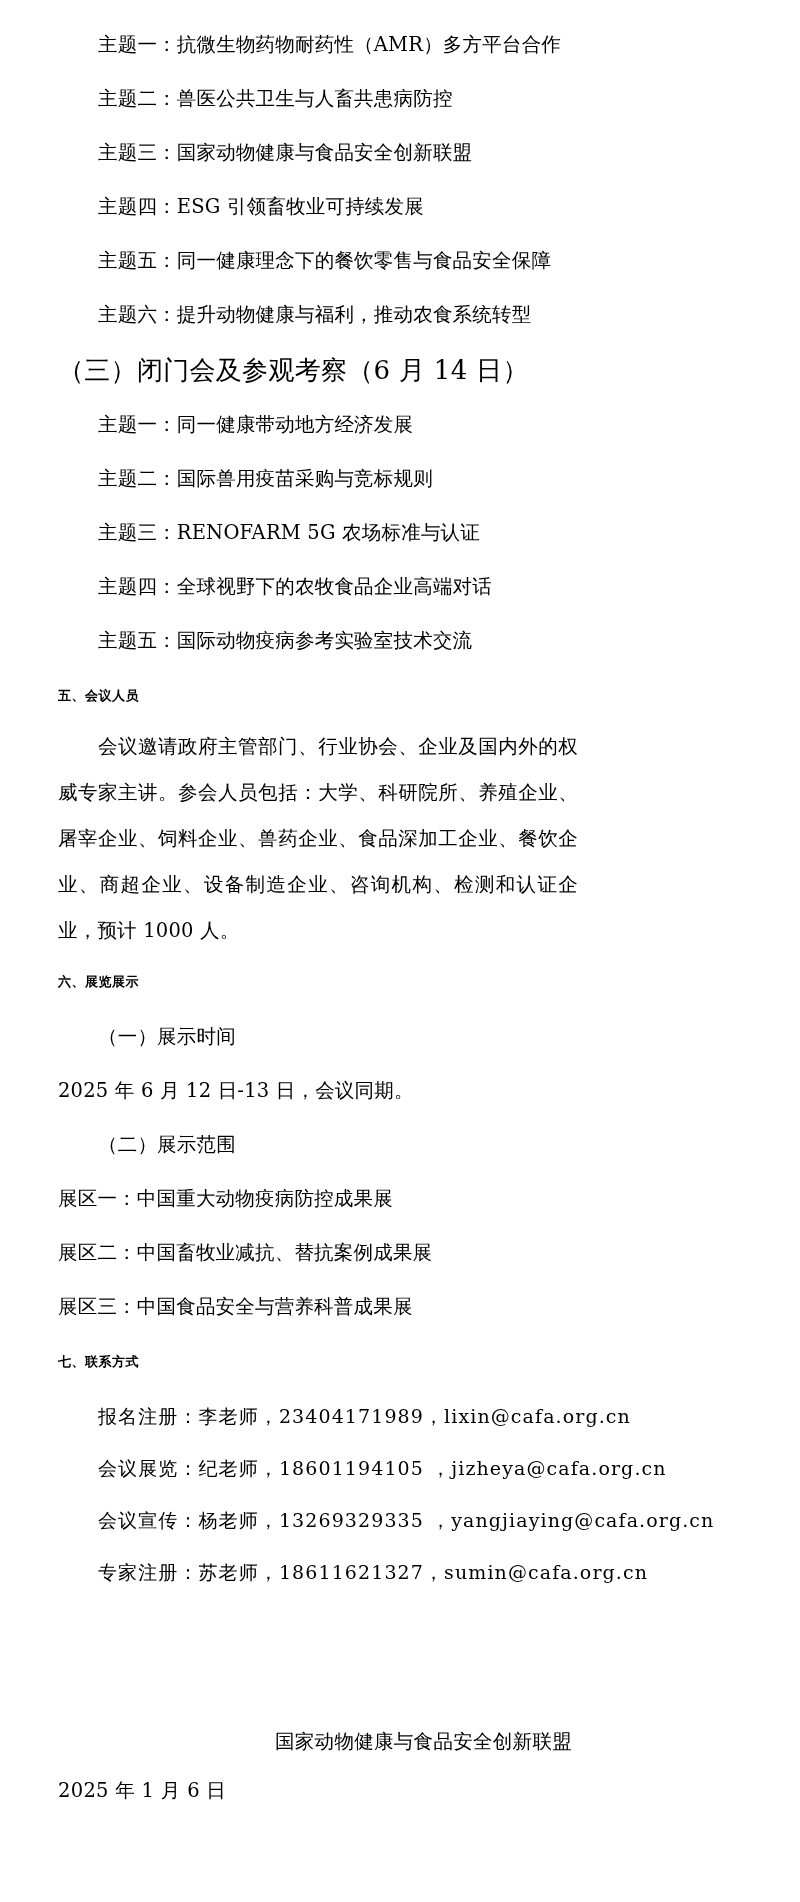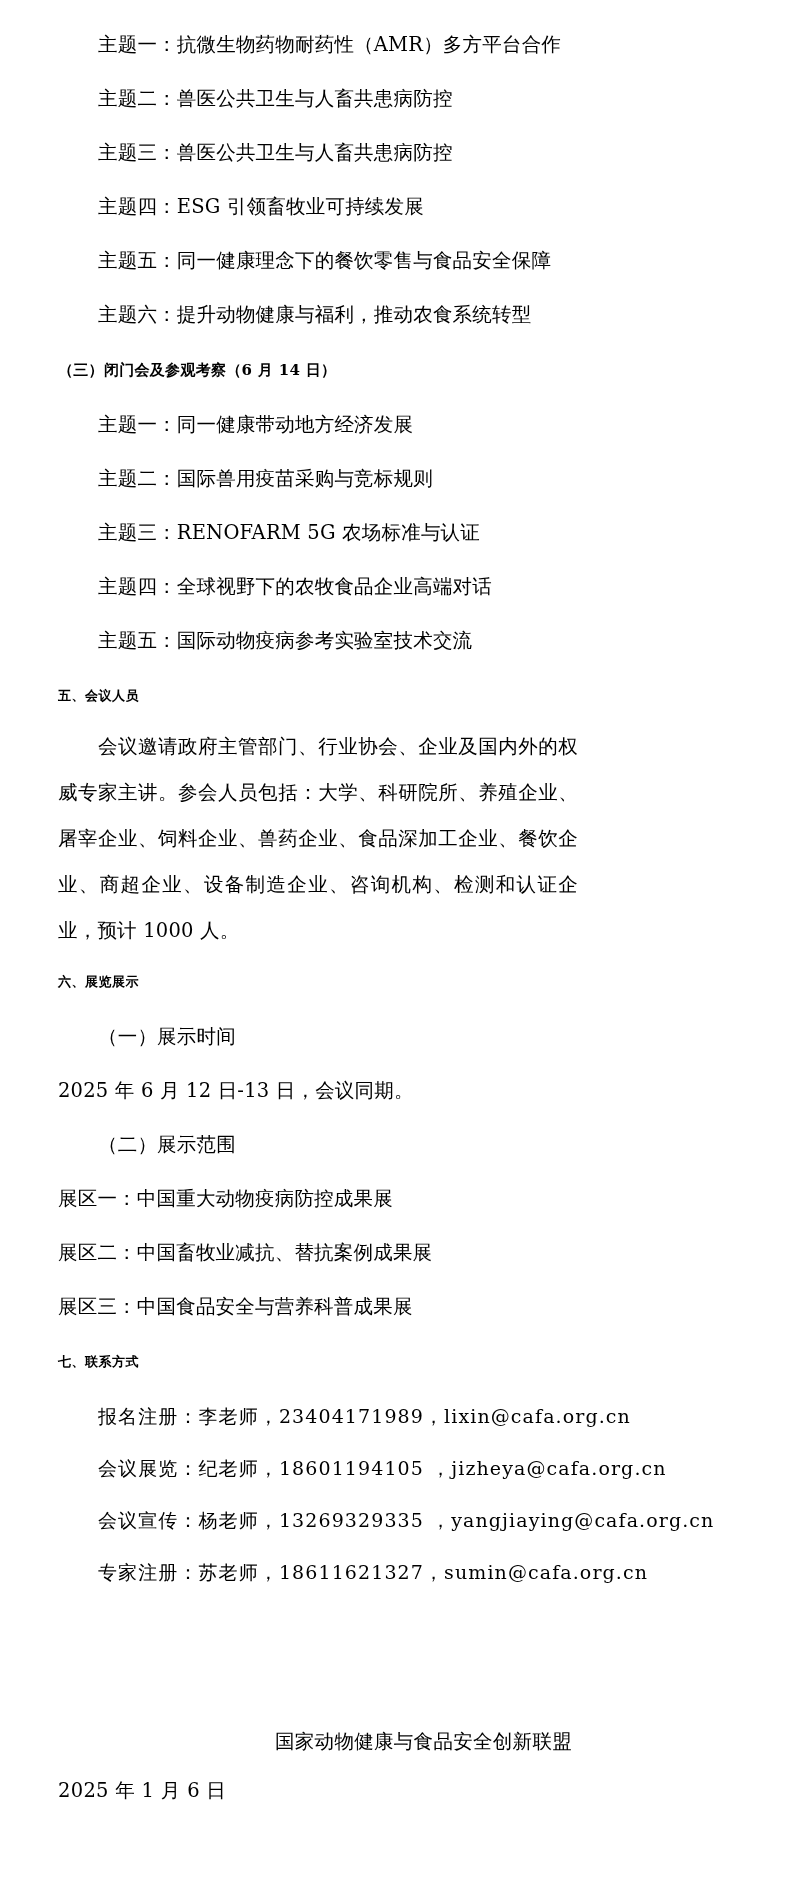--- a/index.html
+++ b/index.html
@@ -28,22 +28,22 @@
   }
   .indent1 { padding-left: 40px; }
   .indent2 { padding-left: 40px; }
   .heading {
     font-size: 13px;
     font-weight: bold;
     line-height: 56px;
     letter-spacing: 0.5px;
   }
   .subheading {
-    font-size: 15px;
-    font-weight: bold;
+    font-size: 26px;
+    font-weight: normal;
     line-height: 56px;
     letter-spacing: 0.3px;
   }
   .para {
     font-size: 19.5px;
     line-height: 46px;
     text-align: justify;
     text-justify: inter-ideograph;
     letter-spacing: 0.2px;
   }
@@ -77,21 +77,21 @@
   }
 </style>
 </head>
 <body>
 
 <div class="page">
 
   <div>
     <div class="line indent1">主题一：抗微生物药物耐药性（AMR）多方平台合作</div>
     <div class="line indent1">主题二：兽医公共卫生与人畜共患病防控</div>
-    <div class="line indent1">主题三：兽医公共卫生与人畜共患病防控</div>
+    <div class="line indent1">主题三：国家动物健康与食品安全创新联盟</div>
     <div class="line indent1">主题四：ESG 引领畜牧业可持续发展</div>
     <div class="line indent1">主题五：同一健康理念下的餐饮零售与食品安全保障</div>
     <div class="line indent1">主题六：提升动物健康与福利，推动农食系统转型</div>
   </div>
 
   <div class="subheading">（三）闭门会及参观考察（6 月 14 日）</div>
 
   <div>
     <div class="line indent2">主题一：同一健康带动地方经济发展</div>
     <div class="line indent2">主题二：国际兽用疫苗采购与竞标规则</div>

